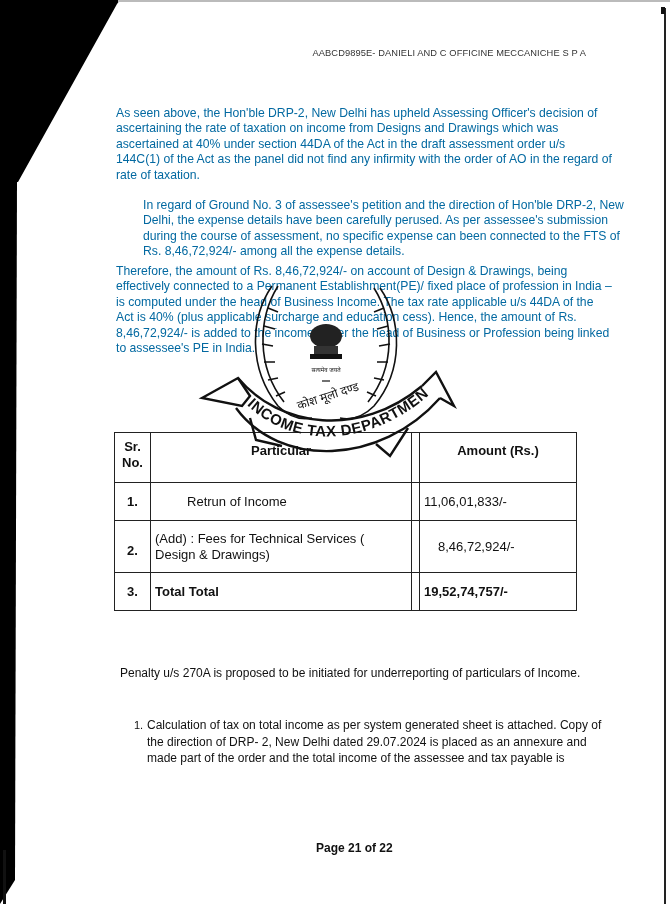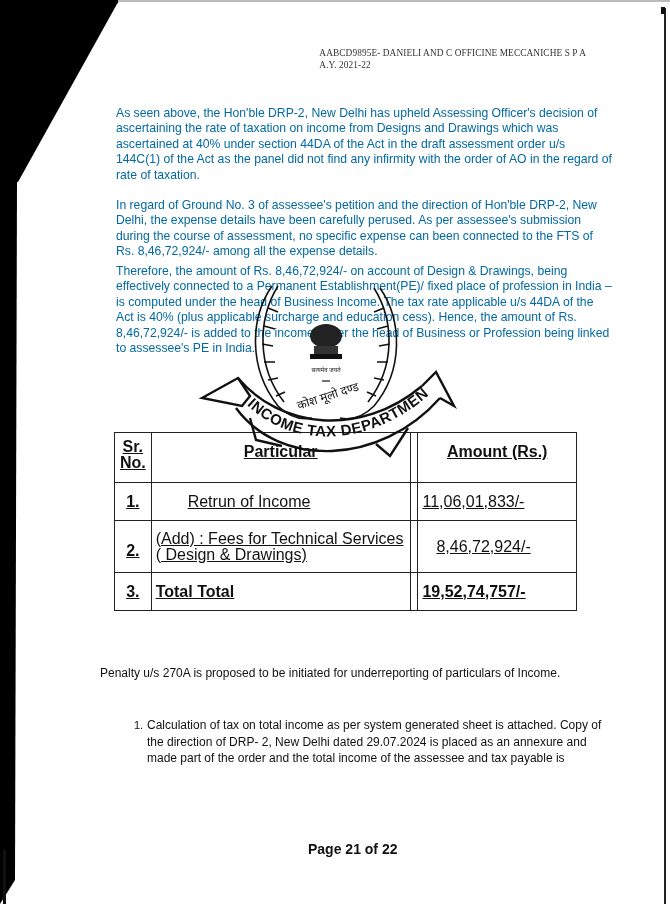--- a/index.html
+++ b/index.html
@@ -6,34 +6,34 @@
   body {
     width: 670px; height: 904px; position: relative; overflow: hidden;
     background: #ffffff; color: #111;
     font-family: "Liberation Sans", sans-serif;
   }
   .scan-corner { position: absolute; left: 0; top: 0; }
   .right-edge { position: absolute; left: 664px; top: 8px; width: 2px; height: 896px; background: #222; }
   .right-edge-cap { position: absolute; left: 661px; top: 7px; width: 4px; height: 7px; background: #111; }
   .top-edge { position: absolute; left: 118px; top: 0; width: 552px; height: 2px; background: #bbb; }
   .header-block {
-    position: absolute; right: 84px; top: 48px; text-align: left;
-    font-size: 9.3px; line-height: 11.5px; color: #333; letter-spacing: 0.1px; font-family: Liberation Serif, serif;
+    position: absolute; right: 84px; top: 48px; text-align: center;
+    font-size: 9.3px; line-height: 11.5px; color: #333; letter-spacing: 0.1px;
   }
   .para {
     position: absolute; left: 116px; width: 496px;
     font-size: 12.2px; line-height: 15.4px; color: #0369a1; margin: 0;
   }
   .p1 { top: 106px; }
-  .p2 { top: 198px; }
+  .p2 { top: 198px; margin-left: 27px; }
   .p3 { top: 264px; }
   .stamp { position: absolute; left: 190px; top: 278px; width: 270px; height: 190px; pointer-events: none; }
   table.calc {
     position: absolute; left: 114px; top: 432px; width: 463px;
-    border-collapse: collapse; font-size: 16px; background: transparent; text-decoration: underline;
+    border-collapse: collapse; font-size: 13px; background: transparent;
   }
   table.calc td, table.calc th {
     border: 1.5px solid #222; padding: 0 4px; vertical-align: middle;
   }
   table.calc th { font-weight: bold; }
   .c-sr { width: 28px; text-align: center; }
   .c-part { width: 248px; }
   .c-gap { width: 8px; padding: 0 !important; }
   .c-amt { width: 143px; }
   tr.h-row { height: 50px; }
@@ -41,45 +41,44 @@
   tr.r2 { height: 52px; }
   tr.r3 { height: 38px; }
   .hdr-sr { vertical-align: middle; line-height: 16px; padding-bottom: 6px !important; }
   .hdr-part { vertical-align: top !important; text-align: center; padding-top: 10px !important; }
   .hdr-amt { vertical-align: top !important; padding-top: 10px !important; }
   .r2 td { vertical-align: top; padding-top: 8px; line-height: 16px; }
   .r2 td.c-sr { padding-top: 8px; }
   .indent { padding-left: 36px !important; }
   .amt-ind { padding-left: 18px !important; }
   .bold { font-weight: bold; }
-  .penalty { position: absolute; left: 100px; top: 666px; font-size: 12px; color: #111; }
+  .penalty { position: absolute; left: 120px; top: 666px; font-size: 12px; color: #111; }
   .list-item { position: absolute; left: 134px; top: 717px; width: 470px; font-size: 12px; line-height: 16.5px; color: #111; }
   .list-item .num { position: absolute; left: 0; top: 0; font-size: 11px; }
   .list-item .txt { display: block; padding-left: 13px; }
-  .footer { position: absolute; left: 308px; top: 841px; font-size: 14px; font-weight: bold; color: #111; }
+  .footer { position: absolute; left: 316px; top: 841px; font-size: 12px; font-weight: bold; color: #111; }
 </style>
 </head>
 <body>
 
 <svg class="scan-corner" width="60" height="904" viewBox="0 0 60 904">
   <polygon points="0,0 120,0 116,3 17,180 17,180 0,180" fill="#000"></polygon>
   <polygon points="0,0 118,0 16,182 0,182" fill="#000"></polygon>
   <polygon points="0,182 17,180 15,880 0,904" fill="#000"></polygon>
   <rect x="3" y="850" width="3" height="54" fill="#111"></rect>
 </svg>
 <svg class="scan-corner" width="125" height="190" viewBox="0 0 125 190">
   <polygon points="0,0 120,0 117,4 18,182 0,184" fill="#000"></polygon>
 </svg>
 <div class="top-edge"></div>
 <div class="right-edge"></div>
 <div class="right-edge-cap"></div>
 
 <div class="header-block">
   <div>AABCD9895E- DANIELI AND C OFFICINE MECCANICHE S P A</div>
-  <div>A.Y. 2021-22</div>
 </div>
 
 <p class="para p1">As seen above, the Hon'ble DRP-2, New Delhi has upheld Assessing Officer's decision of ascertaining the rate of taxation on income from Designs and Drawings which was ascertained at 40% under section 44DA of the Act in the draft assessment order u/s 144C(1) of the Act as the panel did not find any infirmity with the order of AO in the regard of rate of taxation.</p>
 <p class="para p2">In regard of Ground No. 3 of assessee's petition and the direction of Hon'ble DRP-2, New Delhi, the expense details have been carefully perused. As per assessee's submission during the course of assessment, no specific expense can been connected to the FTS of Rs. 8,46,72,924/- among all the expense details.</p>
 <p class="para p3">Therefore, the amount of Rs. 8,46,72,924/- on account of Design &amp; Drawings, being effectively connected to a Permanent Establishment(PE)/ fixed place of profession in India – is computed under the head of Business Income. The tax rate applicable u/s 44DA of the Act is 40% (plus applicable surcharge and education cess). Hence, the amount of Rs. 8,46,72,924/- is added to the income under the head of Business or Profession being linked to assessee's PE in India.</p>
 
 <table class="calc">
   <tbody>
       <tr class="h-row">
     <th class="c-sr hdr-sr">Sr. No.</th>

